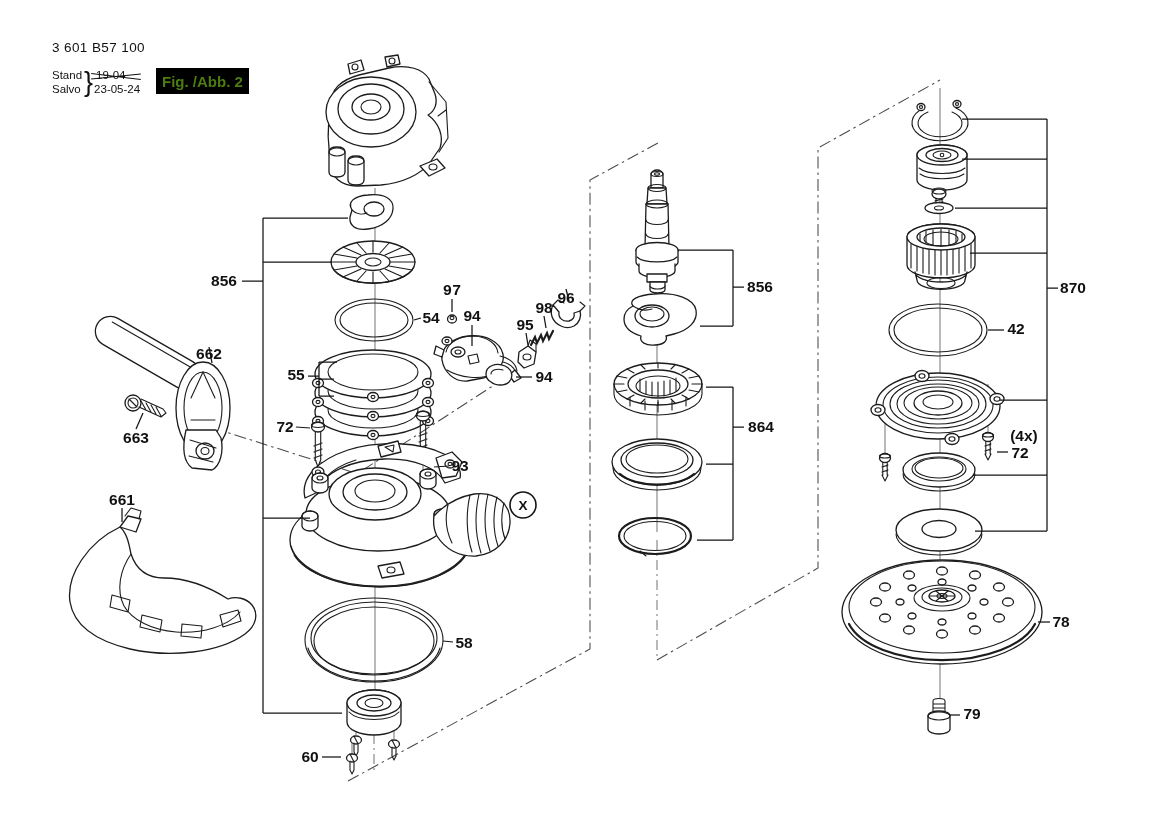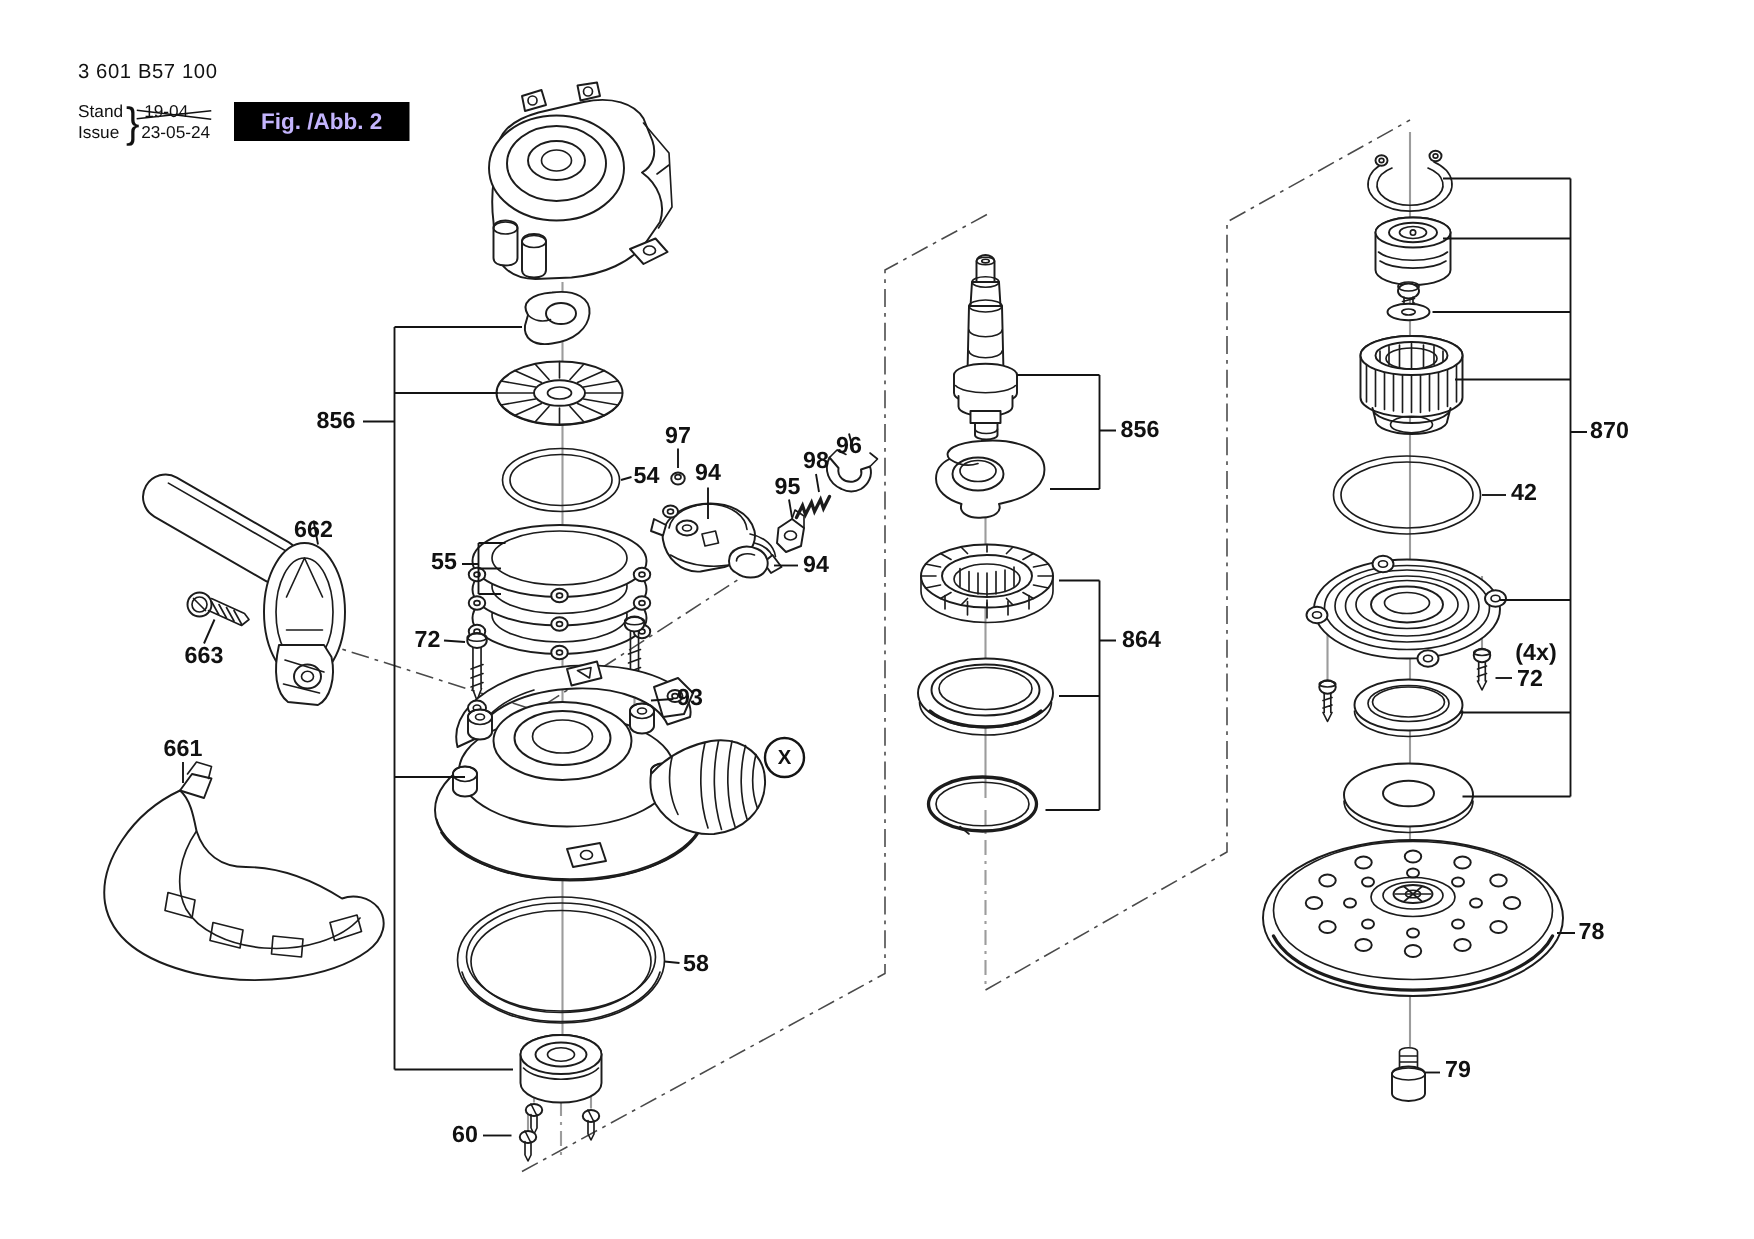--- a/index.html
+++ b/index.html
@@ -18,22 +18,22 @@
   
   .hdr-part{position:absolute;left:52px;top:40px;font-size:13.5px;letter-spacing:.4px;}
   .hdr-issue{position:absolute;left:52px;top:69px;display:flex;align-items:center;font-size:11.5px;line-height:13.5px;}
   .hdr-issue .lbls{display:flex;flex-direction:column;justify-content:center;}
   .hdr-issue .brace{font-size:27px;font-weight:400;margin:0 1px 0 2px;transform:scaleY(1.05);}
   .hdr-issue .dates{display:flex;flex-direction:column;}
   .struck{position:relative;display:inline-block;padding:0 2px;}
   .struck::before,.struck::after{content:"";position:absolute;left:-3px;right:-1px;top:50%;height:1.3px;background:#111;}
   .struck::before{transform:rotate(7deg);}
   .struck::after{transform:rotate(-6deg);}
-  .fig-box{position:absolute;left:156px;top:68px;min-width:92px;height:26px;background:#000;color:#c4b5fd;
-           font-weight:bold;font-size:15px;display:flex;align-items:center;justify-content:center;padding:0 18px;box-sizing:border-box;}
+  .fig-box{position:absolute;left:156px;top:68px;min-width:92px;height:26px;background:#000;color:#4d7c0f;
+           font-weight:bold;font-size:15px;display:flex;align-items:center;justify-content:center;padding:0 6px;box-sizing:border-box;}
   
   #label-layer{position:absolute;left:0;top:0;width:100%;height:100%;pointer-events:none;}
   .part-label{position:absolute;transform:translate(-50%,-50%);font-weight:bold;font-size:15.5px;color:#111;white-space:nowrap;}
   .x-label{font-size:13.5px;}
   
   .footer{position:absolute;left:988px;top:719px;font-size:12.5px;line-height:15.5px;color:#161616;}
 </style>
 </head>
 <body>
 
@@ -468,40 +468,40 @@
       <path class="ld" d="M950,715 H960"></path>
       <circle class="ldx" cx="523" cy="505" r="13"></circle>
     </g>
   </svg>
 
   <div class="hdr-part">3 601 B57 100</div>
 
   <div class="hdr-issue">
     <div class="lbls">
       <span>Stand</span>
-      <span>Issue</span>
+      <span>Salvo</span>
     </div>
     <span class="brace">}</span>
     <div class="dates">
       <span class="struck">19-04</span>
       <span>23-05-24</span>
     </div>
   </div>
 
   <div class="fig-box">Fig. /Abb. 2</div>
 
   <div id="label-layer">
       <div class="part-label" style="left: 224px; top: 281px;">856</div>
       <div class="part-label" style="left: 209px; top: 338px; margin-top: 16px;">662</div>
       <div class="part-label" style="left: 136px; top: 438px;">663</div>
       <div class="part-label" style="left: 122px; top: 500px;">661</div>
       <div class="part-label" style="left: 296px; top: 375px;">55</div>
       <div class="part-label" style="left: 285px; top: 427px;">72</div>
       <div class="part-label" style="left: 431px; top: 318px;">54</div>
-      <div class="part-label" style="left: 452px; top: 291px;">97</div>
+      <div class="part-label" style="left: 452px; top: 291px; font-family: Liberation Mono, monospace;">97</div>
       <div class="part-label" style="left: 472px; top: 316px;">94</div>
       <div class="part-label" style="left: 525px; top: 325px;">95</div>
       <div class="part-label" style="left: 544px; top: 308px;">98</div>
       <div class="part-label" style="left: 566px; top: 298px;">96</div>
       <div class="part-label" style="left: 544px; top: 377px;">94</div>
       <div class="part-label" style="left: 460px; top: 466px;">93</div>
       <div class="part-label x-label" style="left: 523px; top: 505px;">X</div>
       <div class="part-label" style="left: 464px; top: 643px;">58</div>
       <div class="part-label" style="left: 310px; top: 757px;">60</div>
       <div class="part-label" style="left: 760px; top: 287px;">856</div>

